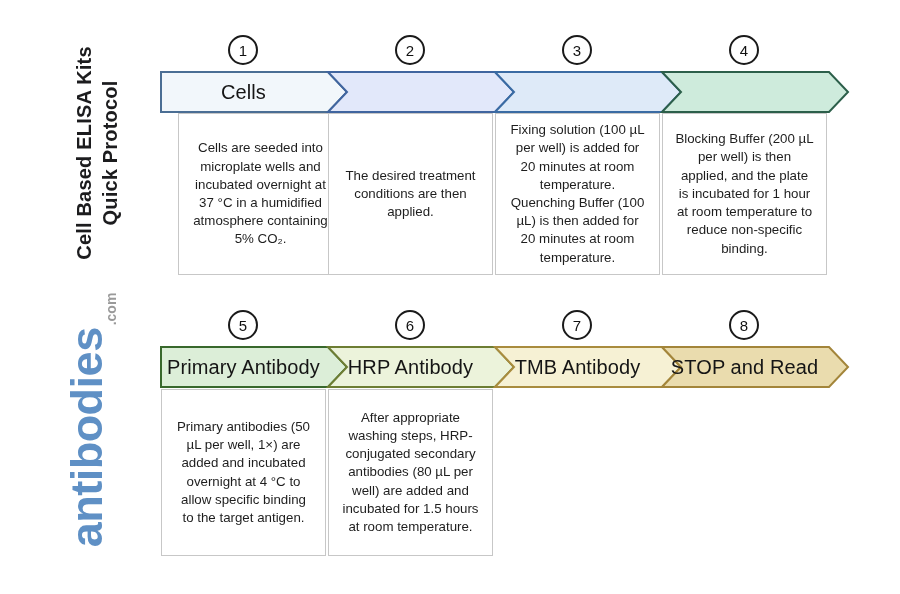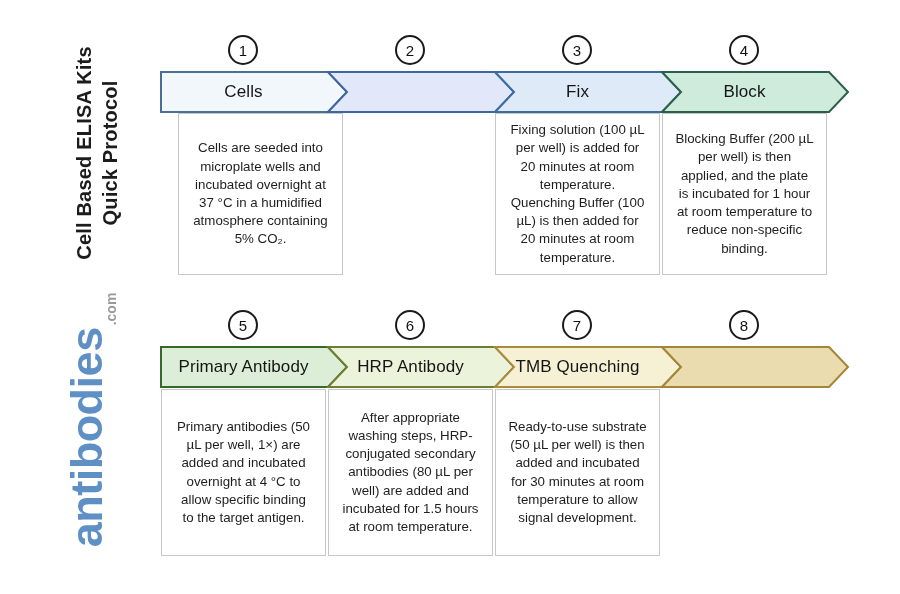--- a/index.html
+++ b/index.html
@@ -26,21 +26,21 @@
   .row2{top:310px;height:250px;}
 
   .step-circle{position:absolute;top:0;width:30px;height:30px;border-radius:50%;
                border:2px solid #1a1a1a;background:#fff;box-sizing:border-box;
                display:flex;align-items:center;justify-content:center;
                font-size:15px;font-weight:500;color:#111;}
   .arrow-band{position:absolute;left:0;top:36px;width:690px;height:43px;display:block;}
   .band-labels{position:absolute;left:0;top:37px;width:690px;height:40px;}
   .arrow-label{position:absolute;top:0;width:167px;height:40px;
                display:flex;align-items:center;justify-content:center;
-               font-size:17px;color:#151515;letter-spacing:.1px;}
+               font-size:20px;color:#151515;letter-spacing:.1px;}
   .desc-box{position:absolute;width:165px;box-sizing:border-box;background:#fff;
             border:1.5px solid #c7c7c7;display:flex;align-items:center;
             justify-content:center;text-align:center;padding:6px 12px;}
   .row1 .desc-box{top:78px;height:162px;}
   .row2 .desc-box{top:79px;height:167px;}
   .desc-box p{margin:0;font-size:13.3px;line-height:1.37;color:#1e1e1e;}
 </style>
 </head>
 <body>
 
@@ -71,26 +71,27 @@
         </div>
 
       <svg class="arrow-band" viewBox="0 0 690 43" xmlns="http://www.w3.org/2000/svg">
           <polygon points="1,1 168,1 187,21 168,41 1,41" fill="#f2f7fb" stroke="#4b6e94" stroke-width="2" stroke-linejoin="miter"></polygon>
           <polygon points="168,1 335,1 354,21 335,41 168,41 187,21" fill="#e2e8fa" stroke="#40659f" stroke-width="2" stroke-linejoin="miter"></polygon>
           <polygon points="335,1 502,1 521,21 502,41 335,41 354,21" fill="#deeaf8" stroke="#3a6ba3" stroke-width="2" stroke-linejoin="miter"></polygon>
           <polygon points="502,1 669,1 688,21 669,41 502,41 521,21" fill="#ceebdc" stroke="#2c5f4a" stroke-width="2" stroke-linejoin="miter"></polygon>
         </svg>
       <div class="band-labels">
         <div class="arrow-label" style="left:0px">Cells</div>
-        <div class="arrow-label" style="left:334px">Fix</div>
-        <div class="arrow-label" style="left:501px">Block</div>
       </div>
 
       <div class="desc-box" style="left:18px">
           <p>Cells are seeded into microplate wells and incubated overnight at 37 °C in a humidified atmosphere containing 5% CO₂.</p>
+        </div>
+      <div class="desc-box" style="left:168px">
+          <p>The desired treatment conditions are then applied.</p>
         </div>
       <div class="desc-box" style="left:335px">
           <p>Fixing solution (100 µL per well) is added for 20 minutes at room temperature. Quenching Buffer (100 µL) is then added for 20 minutes at room temperature.</p>
         </div>
       <div class="desc-box" style="left:502px">
           <p>Blocking Buffer (200 µL per well) is then applied, and the plate is incubated for 1 hour at room temperature to reduce non-specific binding.</p>
         </div>
     </div>
 
     <div class="flow-row row2">
@@ -109,28 +110,26 @@
 
       <svg class="arrow-band" viewBox="0 0 690 43" xmlns="http://www.w3.org/2000/svg">
           <polygon points="1,1 168,1 187,21 168,41 1,41" fill="#dceed8" stroke="#38682c" stroke-width="2" stroke-linejoin="miter"></polygon>
           <polygon points="168,1 335,1 354,21 335,41 168,41 187,21" fill="#ecf3db" stroke="#6d7d33" stroke-width="2" stroke-linejoin="miter"></polygon>
           <polygon points="335,1 502,1 521,21 502,41 335,41 354,21" fill="#f6f1d4" stroke="#a98c3e" stroke-width="2" stroke-linejoin="miter"></polygon>
           <polygon points="502,1 669,1 688,21 669,41 502,41 521,21" fill="#eadcae" stroke="#a3853a" stroke-width="2" stroke-linejoin="miter"></polygon>
         </svg>
       <div class="band-labels">
         <div class="arrow-label" style="left:0px">Primary Antibody</div>
         <div class="arrow-label" style="left:167px">HRP Antibody</div>
-        <div class="arrow-label" style="left:334px">TMB Quenching</div>
+        <div class="arrow-label" style="left:334px">TMB Antibody</div>
+        <div class="arrow-label" style="left:501px">STOP and Read</div>
       </div>
 
       <div class="desc-box" style="left:1px">
           <p>Primary antibodies (50 µL per well, 1×) are added and incubated overnight at 4 °C to allow specific binding to the target antigen.</p>
         </div>
       <div class="desc-box" style="left:168px">
           <p>After appropriate washing steps, HRP-conjugated secondary antibodies (80 µL per well) are added and incubated for 1.5 hours at room temperature.</p>
         </div>
-      <div class="desc-box" style="left:335px">
-          <p>Ready-to-use substrate (50 µL per well) is then added and incubated for 30 minutes at room temperature to allow signal development.</p>
-        </div>
     </div>
 
   </div>
 </div>
 
 </body></html>

